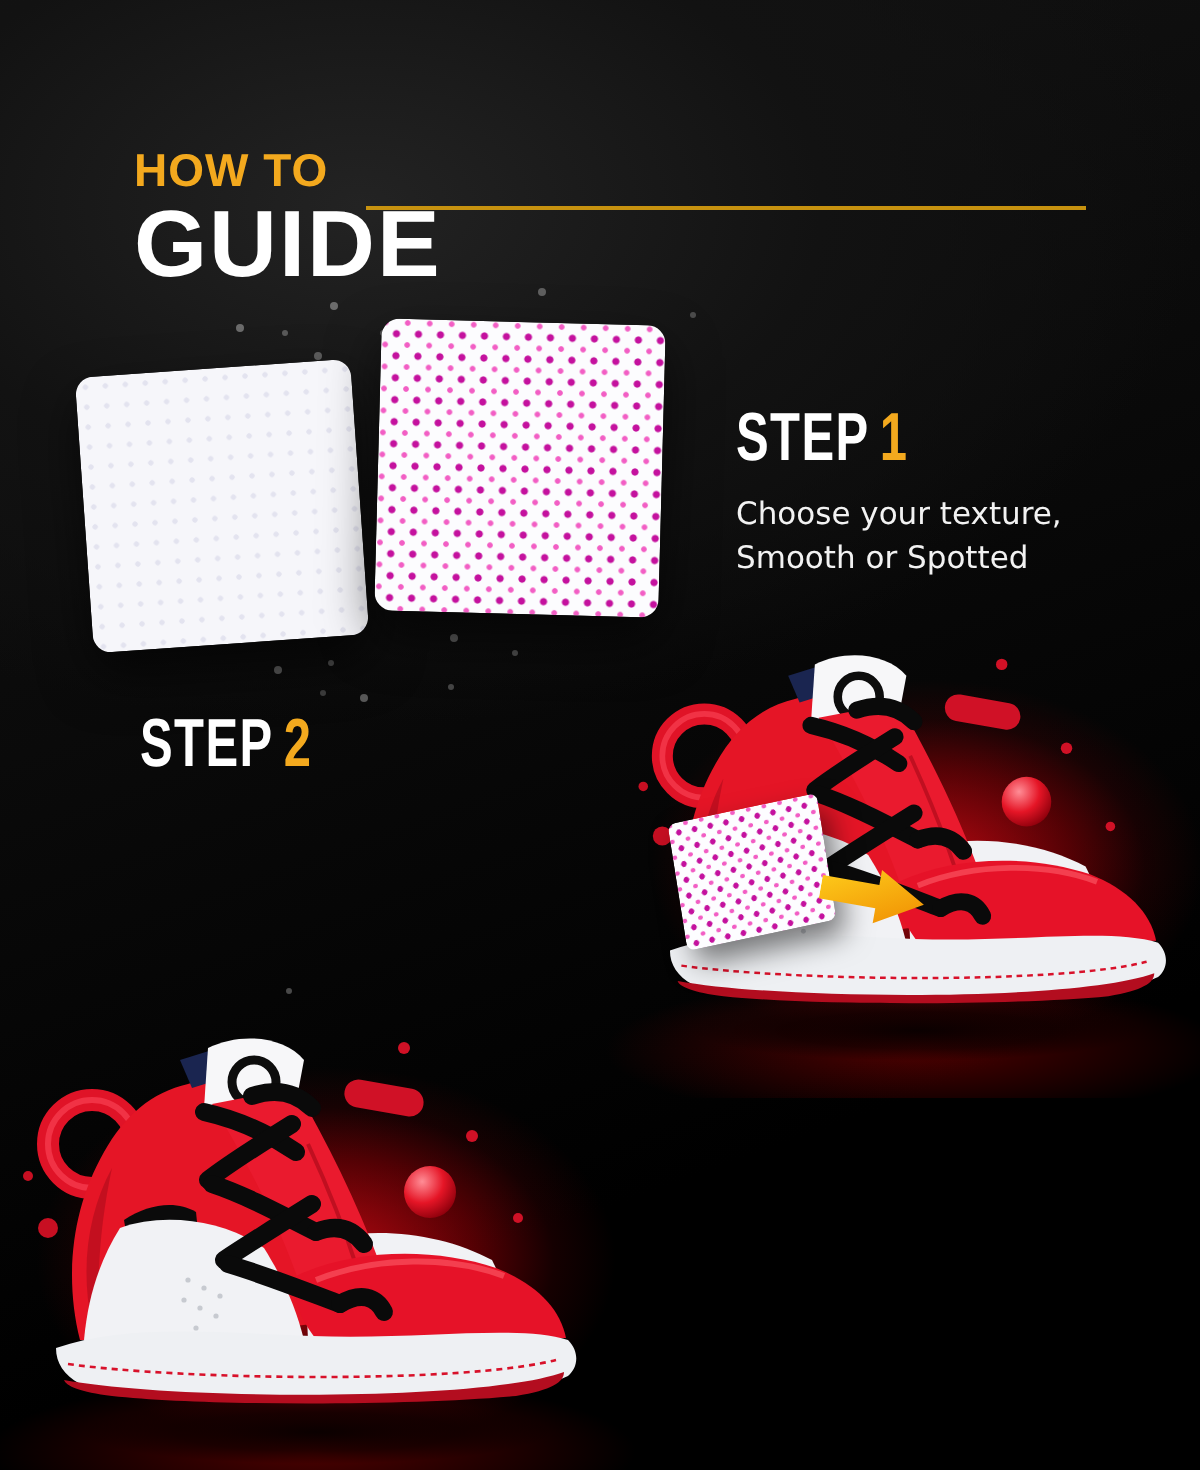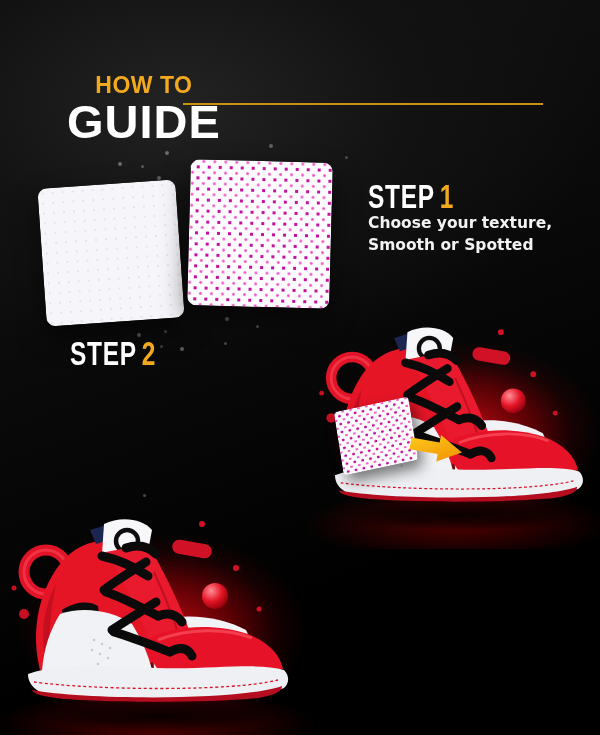--- a/index.html
+++ b/index.html
@@ -4,21 +4,21 @@
 <style>
   html,body{margin:0;padding:0;background:#000;}
   .poster{
     position:relative;width:600px;height:735px;overflow:hidden;
     background:
       radial-gradient(ellipse 420px 260px at 30% 14%, #232323 0%, #121212 55%, rgba(0,0,0,0) 100%),
       linear-gradient(160deg,#141414 0%, #0a0a0a 40%, #000 75%);
     font-family:"DejaVu Sans", sans-serif;
   }
   
-  .header{position:absolute;left:67px;top:74px;text-align:center;}
+  .header{position:absolute;left:67px;top:74px;}
   .kicker{font-family:"Liberation Sans",sans-serif;font-weight:700;font-size:23px;letter-spacing:.5px;color:#F3A91E;line-height:1;}
   .title{font-family:Liberation Sans, sans-serif;font-weight:700;font-size:47px;letter-spacing:1px;color:#fff;line-height:1.05;}
   .title-line{position:absolute;left:183px;top:103px;width:360px;height:2px;background:#C7920F;}
   
   .bgdot{position:absolute;border-radius:50%;background:#8d8d8d;}
   
   .pad{position:absolute;border-radius:9px;box-shadow:0 12px 26px rgba(0,0,0,.6);}
   .pad.smooth{
     left:42px;top:184px;width:138px;height:138px;transform:rotate(-4deg);
     background-color:#f6f6fa;
@@ -32,23 +32,23 @@
       radial-gradient(circle,#c4119e 1.6px,rgba(0,0,0,0) 2px),
       radial-gradient(circle,#f25ec4 1.2px,rgba(0,0,0,0) 1.6px);
     background-size:11px 11px,11px 11px;
     background-position:2px 2px,7.5px 7.5px;
   }
   
   .step{position:absolute;}
   .step-heading{display:inline-block;transform:scaleX(.72);transform-origin:left bottom;white-space:nowrap;
     font-family:"Liberation Sans",sans-serif;font-weight:700;font-size:34px;line-height:1;color:#fff;letter-spacing:1px;}
   .step-heading .num{color:#F3A91E;margin-left:7px;}
-  .step-text{margin-top:0;font-size:15.5px;line-height:1.4;color:#F2F2F2;font-weight:bold;}
-  #step1{left:368px;top:179px;} #step1 .step-text{width:185px;}
-  #step2{left:70px;top:336px;}  #step2 .step-text{width:218px;}
+  .step-text{margin-top:11px;font-size:15.5px;line-height:1.4;color:#F2F2F2;}
+  #step1{left:368px;top:202px;} #step1 .step-text{width:185px;}
+  #step2{left:70px;top:355px;}  #step2 .step-text{width:218px;}
   #step3{left:368px;top:572px;} #step3 .step-text{width:232px;}
   
   .scene{position:absolute;}
   .scene::before{content:"";position:absolute;inset:-6% -8%;pointer-events:none;
     background:
       radial-gradient(ellipse 52% 48% at 52% 52%, rgba(220,10,20,.85) 0%, rgba(150,0,6,.55) 42%, rgba(70,0,3,.3) 63%, rgba(0,0,0,0) 80%),
       radial-gradient(ellipse 62% 20% at 50% 90%, rgba(140,0,0,.55) 0%, rgba(0,0,0,0) 75%);
   }
   .scene svg.shoe{position:absolute;inset:0;width:100%;height:100%;}
   #scene-right{left:314px;top:320px;width:286px;height:216px;}

